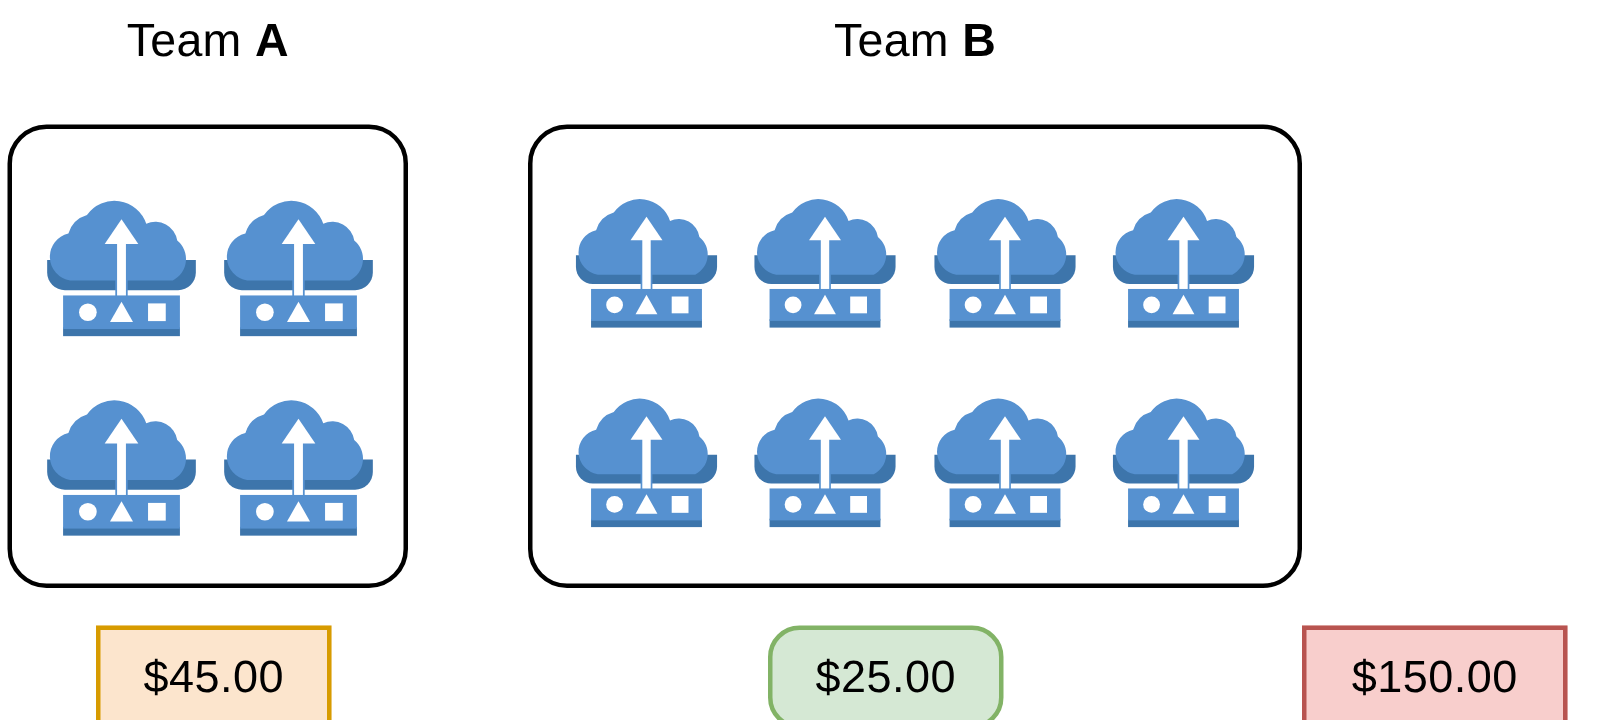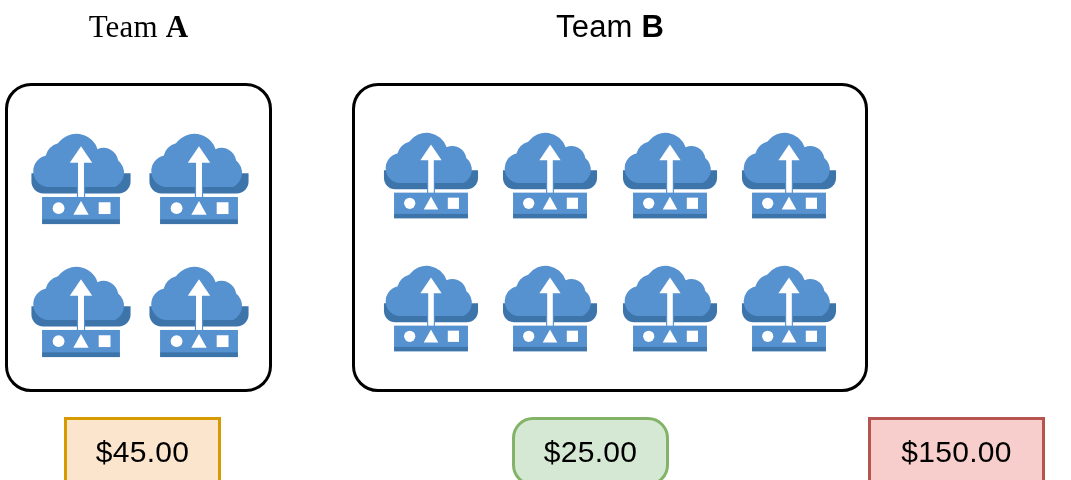--- a/index.html
+++ b/index.html
@@ -106,21 +106,21 @@
     color: #000000;
     letter-spacing: 0.3px;
     white-space: nowrap;
   }
 </style>
 </head>
 <body>
 
 <div class="stage">
 
-<div class="team-group" style="left: 5px; width: 267px; height: 344px; font-family: Liberation Serif, serif;">
+<div class="team-group" style="left: 5px; width: 267px; height: 344px;">
       <div class="team-title"><span class="team-word">Team</span> <span class="team-letter">A</span></div>
       <div class="team-box" style="top: 83px; height: 309px; border-color: rgb(0, 0, 0); border-radius: 26px;">
         <div class="icon-grid grid-a">
           <div>
   <svg class="node-icon" width="118" height="118" viewBox="0 0 100 100" xmlns="http://www.w3.org/2000/svg">
 
     <path d="M8 52 h84 v7 a10 10 0 0 1 -10 10 H18 a10 10 0 0 1 -10 -10 Z" fill="#3d75ab"></path>
 
     <path d="M30.5 26.5
              a19 19 0 0 1 33.5 5

